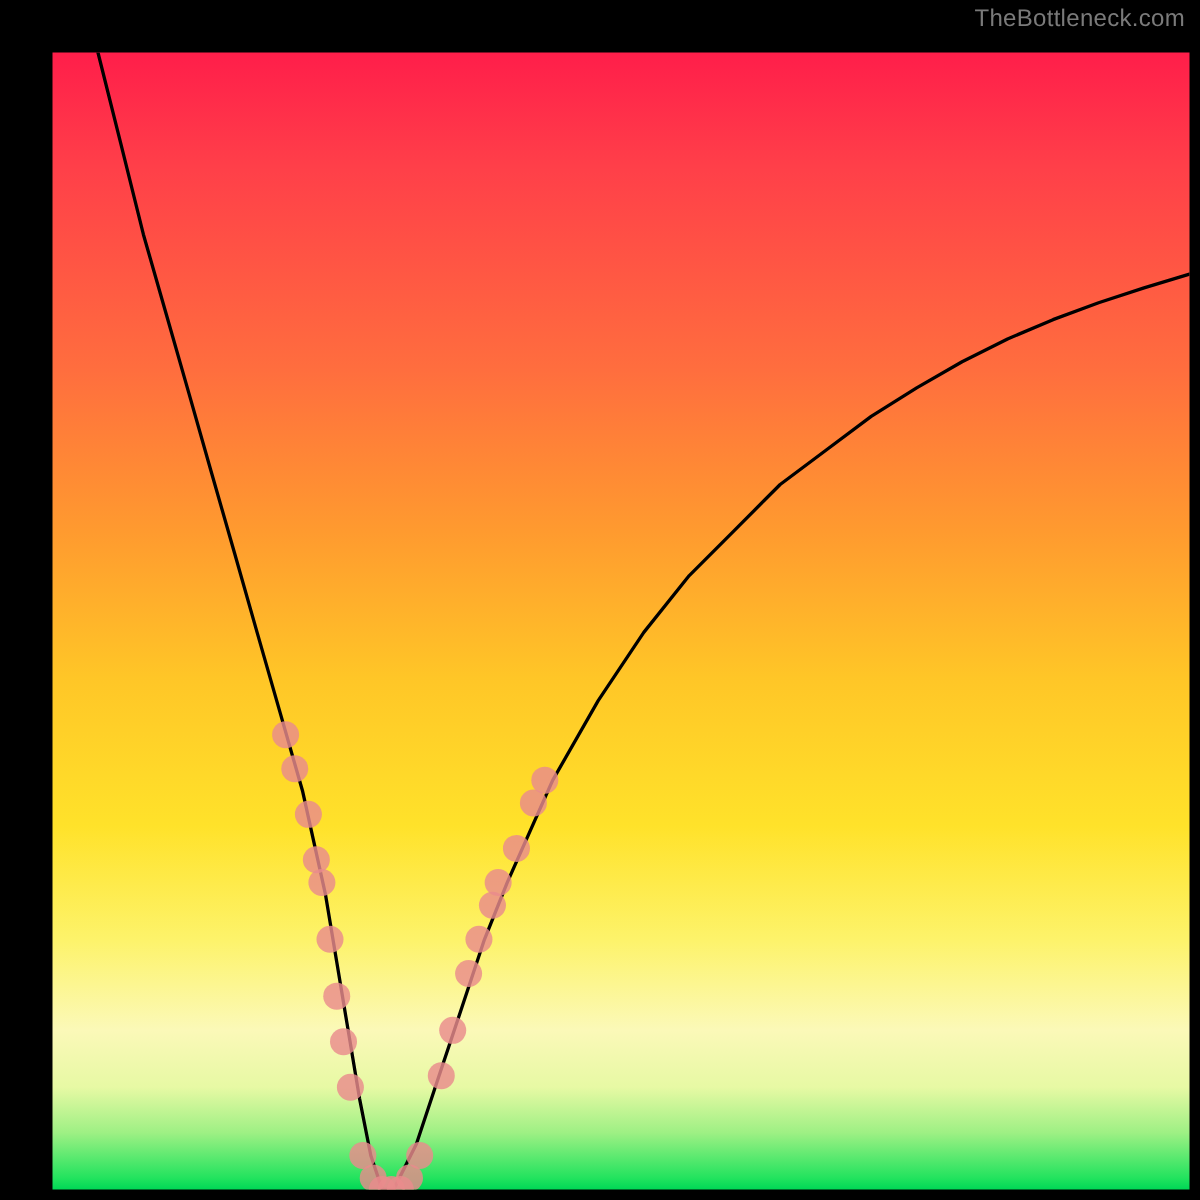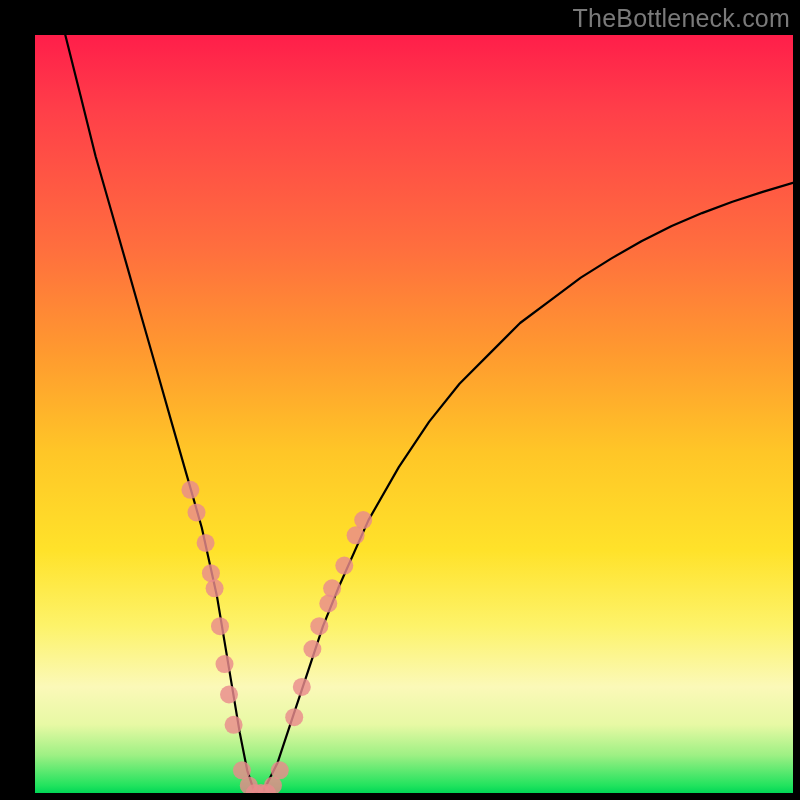--- a/index.html
+++ b/index.html
@@ -15,21 +15,21 @@
     position: relative;
     width: 800px;
     height: 800px;
     background: #000;
   }
   .watermark {
     position: absolute;
     top: 4px;
     right: 10px;
     color: #7a7a7a;
-    font-size: 25px;
+    font-size: 16px;
     font-weight: 400;
     letter-spacing: 0.2px;
     z-index: 5;
   }
   .plot {
     position: absolute;
     left: 35px;
     top: 35px;
     width: 758px;
     height: 758px;

